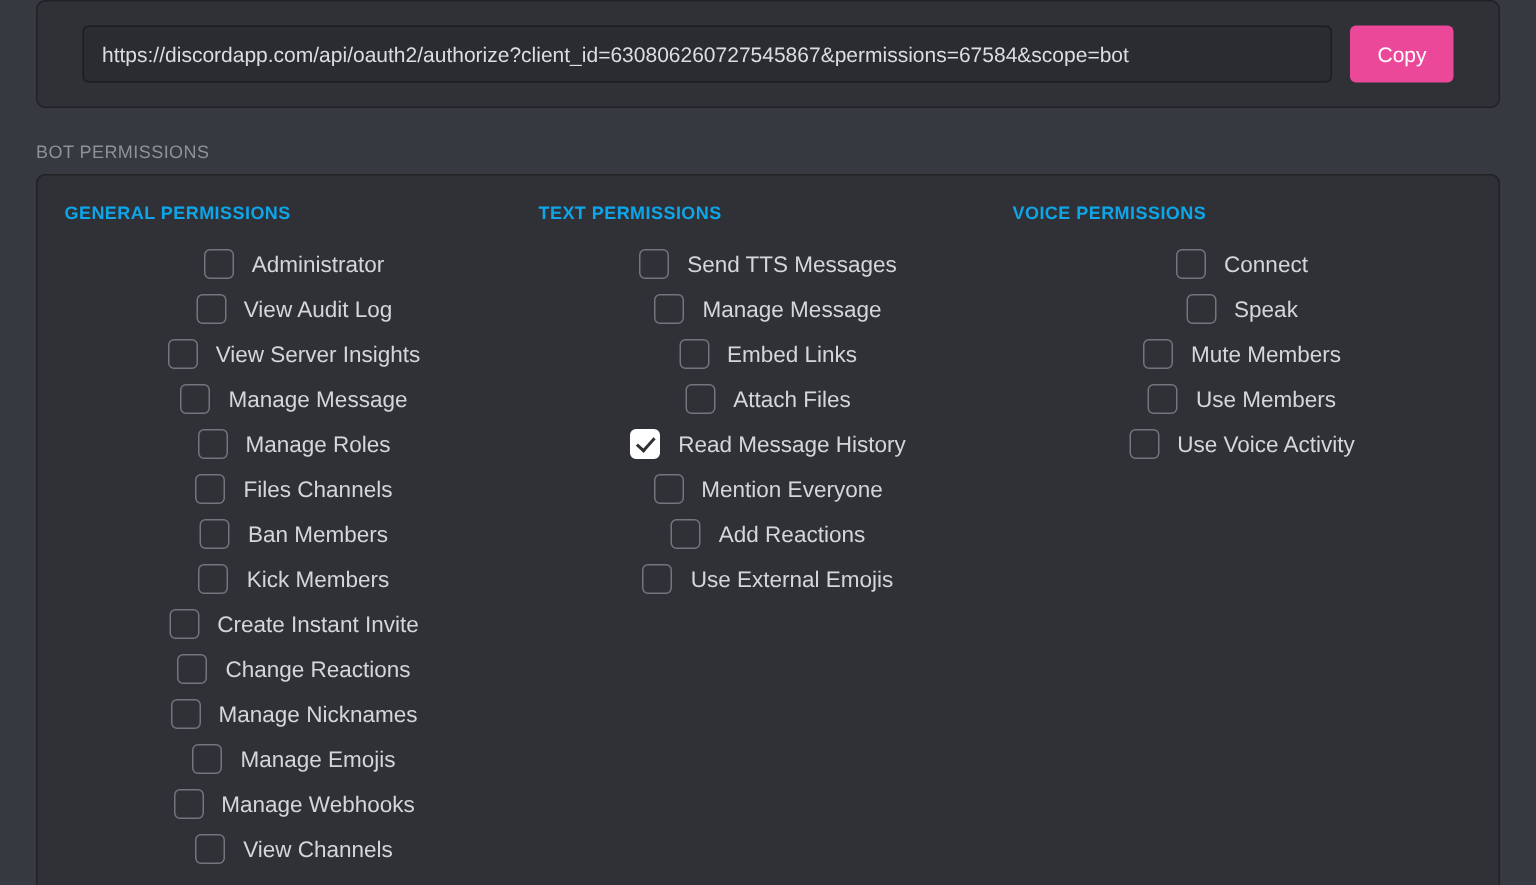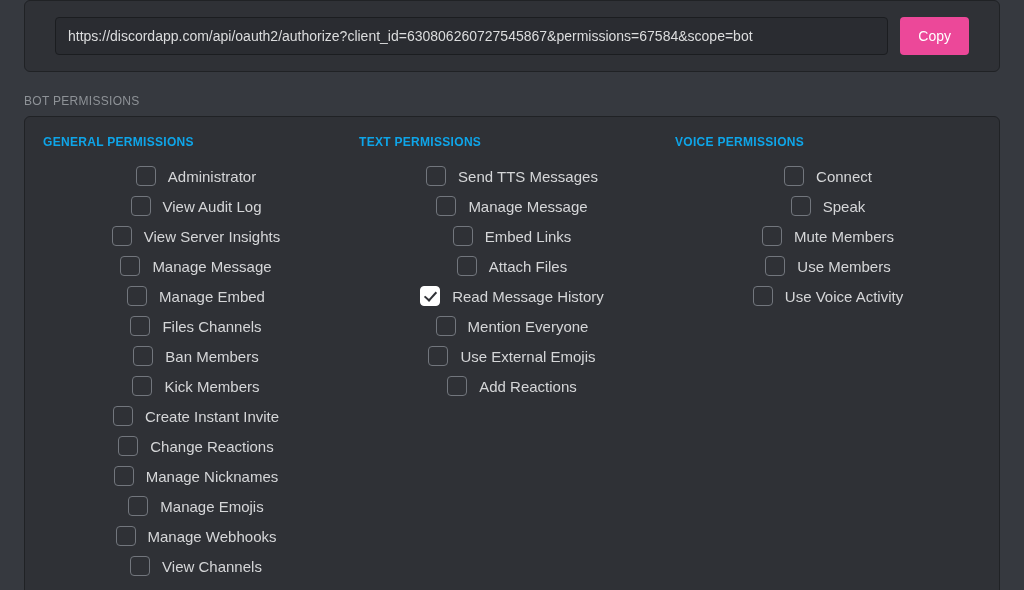--- a/index.html
+++ b/index.html
@@ -137,21 +137,21 @@
           <div class="perm-item">
             <span class="chk"></span>
             <span class="perm-label">View Server Insights</span>
           </div>
           <div class="perm-item">
             <span class="chk"></span>
             <span class="perm-label">Manage Message</span>
           </div>
           <div class="perm-item">
             <span class="chk"></span>
-            <span class="perm-label">Manage Embed</span>
+            <span class="perm-label">Manage Roles</span>
           </div>
           <div class="perm-item">
             <span class="chk"></span>
             <span class="perm-label">Files Channels</span>
           </div>
           <div class="perm-item">
             <span class="chk"></span>
             <span class="perm-label">Ban Members</span>
           </div>
           <div class="perm-item">
@@ -206,25 +206,25 @@
           <div class="perm-item">
             <span class="chk checked"></span>
             <span class="perm-label">Read Message History</span>
           </div>
           <div class="perm-item">
             <span class="chk"></span>
             <span class="perm-label">Mention Everyone</span>
           </div>
           <div class="perm-item">
             <span class="chk"></span>
+            <span class="perm-label">Add Reactions</span>
+          </div>
+          <div class="perm-item">
+            <span class="chk"></span>
             <span class="perm-label">Use External Emojis</span>
-          </div>
-          <div class="perm-item">
-            <span class="chk"></span>
-            <span class="perm-label">Add Reactions</span>
           </div>
         </div>
     </div>
     <div>
       <div class="col-title">VOICE PERMISSIONS</div>
       <div id="col-voice">
           <div class="perm-item">
             <span class="chk"></span>
             <span class="perm-label">Connect</span>
           </div>

